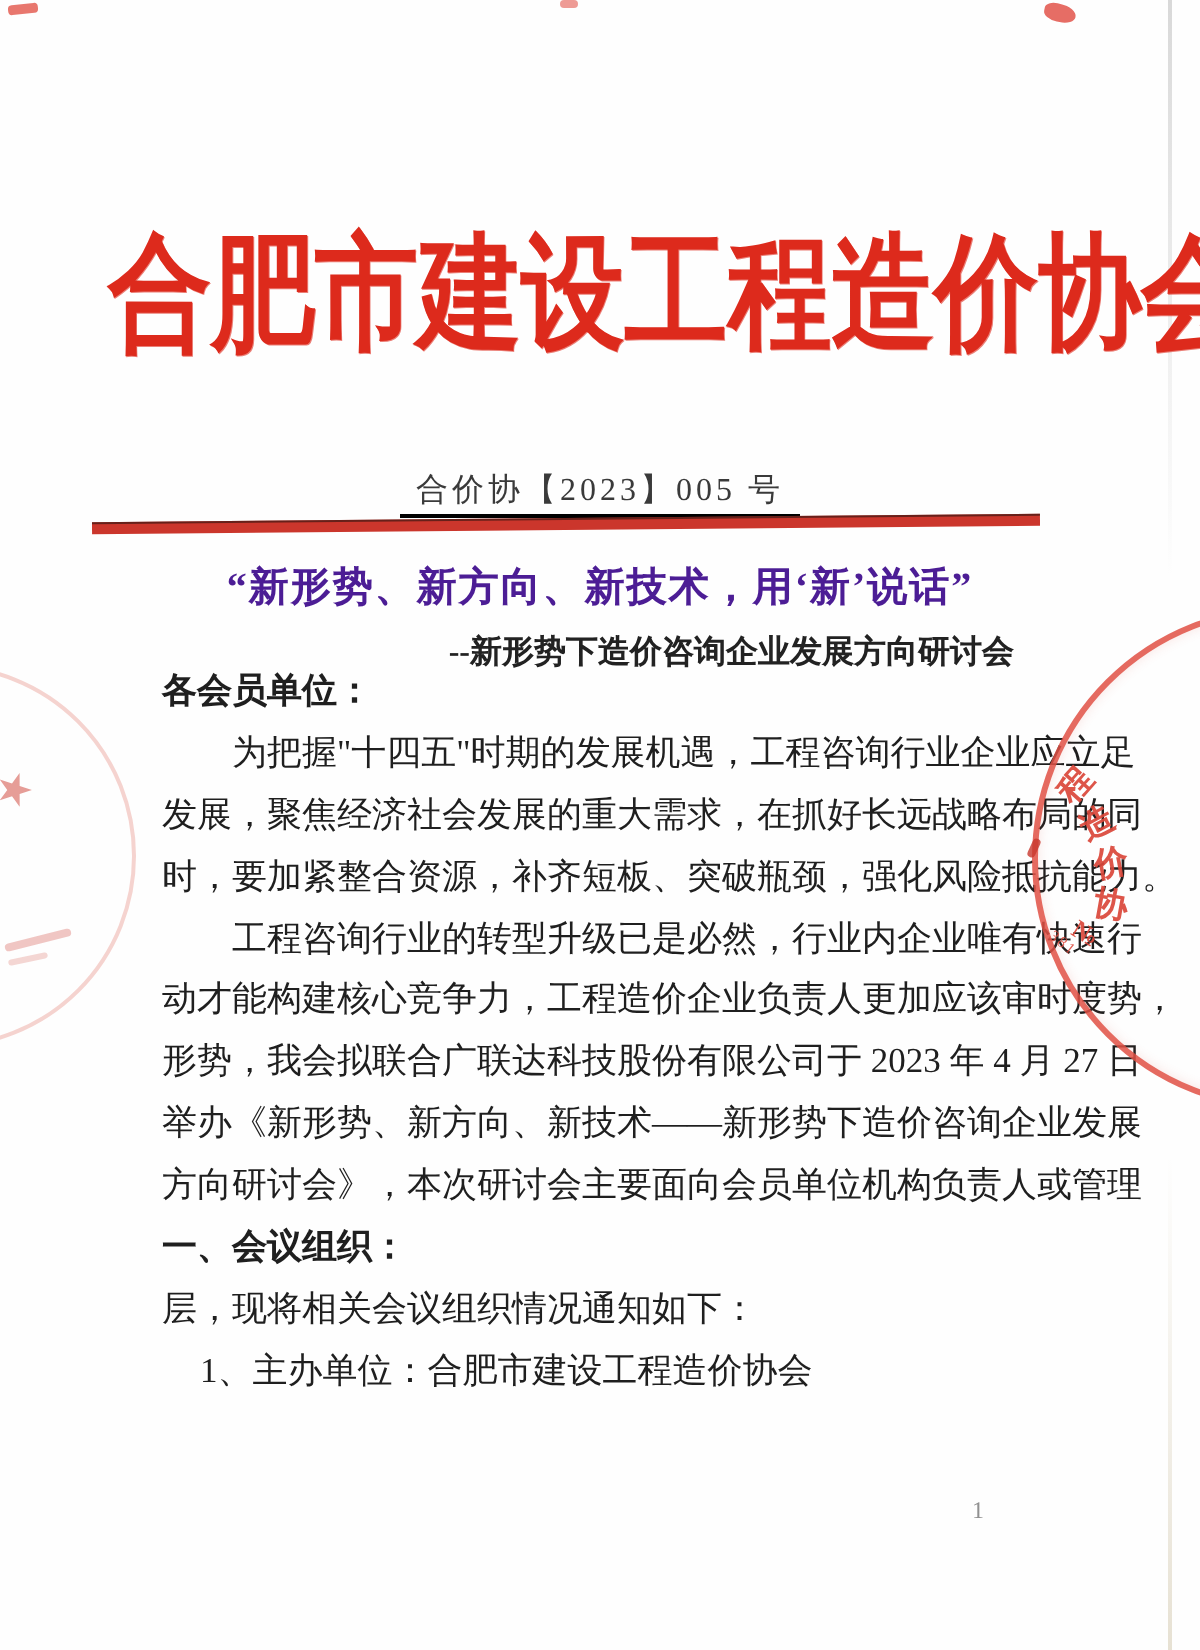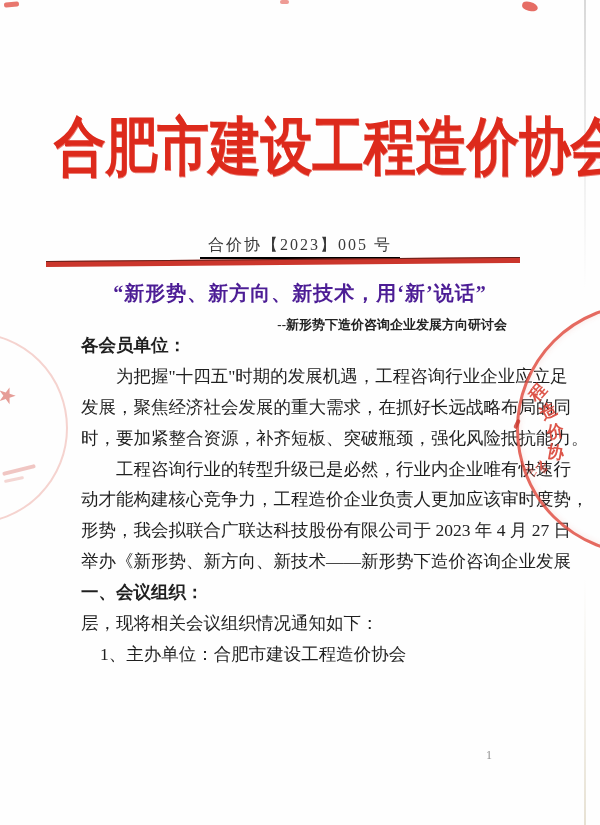--- a/index.html
+++ b/index.html
@@ -55,21 +55,21 @@
     transform:rotate(-0.5deg);
   }
   
   .heading{
     position:absolute;top:280px;left:0;width:600px;text-align:center;
     font-size:20px;font-weight:bold;color:#4c1d95;letter-spacing:1px;
     white-space:nowrap;
   }
   .subheading{
     position:absolute;top:316px;right:94px;
-    font-size:13px;font-weight:bold;color:#222;
+    font-size:16px;font-weight:bold;color:#222;
     white-space:nowrap;
   }
   
   .body-text{
     position:absolute;top:330px;left:81px;width:440px;
     font-size:17.5px;color:#1f1f1f;
   }
   .line{height:30.9px;line-height:30.9px;white-space:nowrap;}
   .line.indent{padding-left:35px;}
   .line.sub{padding-left:19px;}
@@ -146,20 +146,21 @@
 
   <div class="body-text">
     <div class="line bold">各会员单位：</div>
     <div class="line indent">为把握"十四五"时期的发展机遇，工程咨询行业企业应立足</div>
     <div class="line">发展，聚焦经济社会发展的重大需求，在抓好长远战略布局的同</div>
     <div class="line">时，要加紧整合资源，补齐短板、突破瓶颈，强化风险抵抗能力。</div>
     <div class="line indent">工程咨询行业的转型升级已是必然，行业内企业唯有快速行</div>
     <div class="line">动才能构建核心竞争力，工程造价企业负责人更加应该审时度势，</div>
     <div class="line">形势，我会拟联合广联达科技股份有限公司于 2023 年 4 月 27 日</div>
     <div class="line">举办《新形势、新方向、新技术——新形势下造价咨询企业发展</div>
+    <div class="line">方向研讨会》，本次研讨会主要面向会员单位机构负责人或管理</div>
     <div class="line bold">一、会议组织：</div>
     <div class="line">层，现将相关会议组织情况通知如下：</div>
     <div class="line sub">1、主办单位：合肥市建设工程造价协会</div>
   </div>
 
   <div class="page-number">1</div>
 
   <div class="seal-right-circle"></div>
   <span class="seal-char sc1">程</span>
   <span class="seal-char sc2">造</span>

